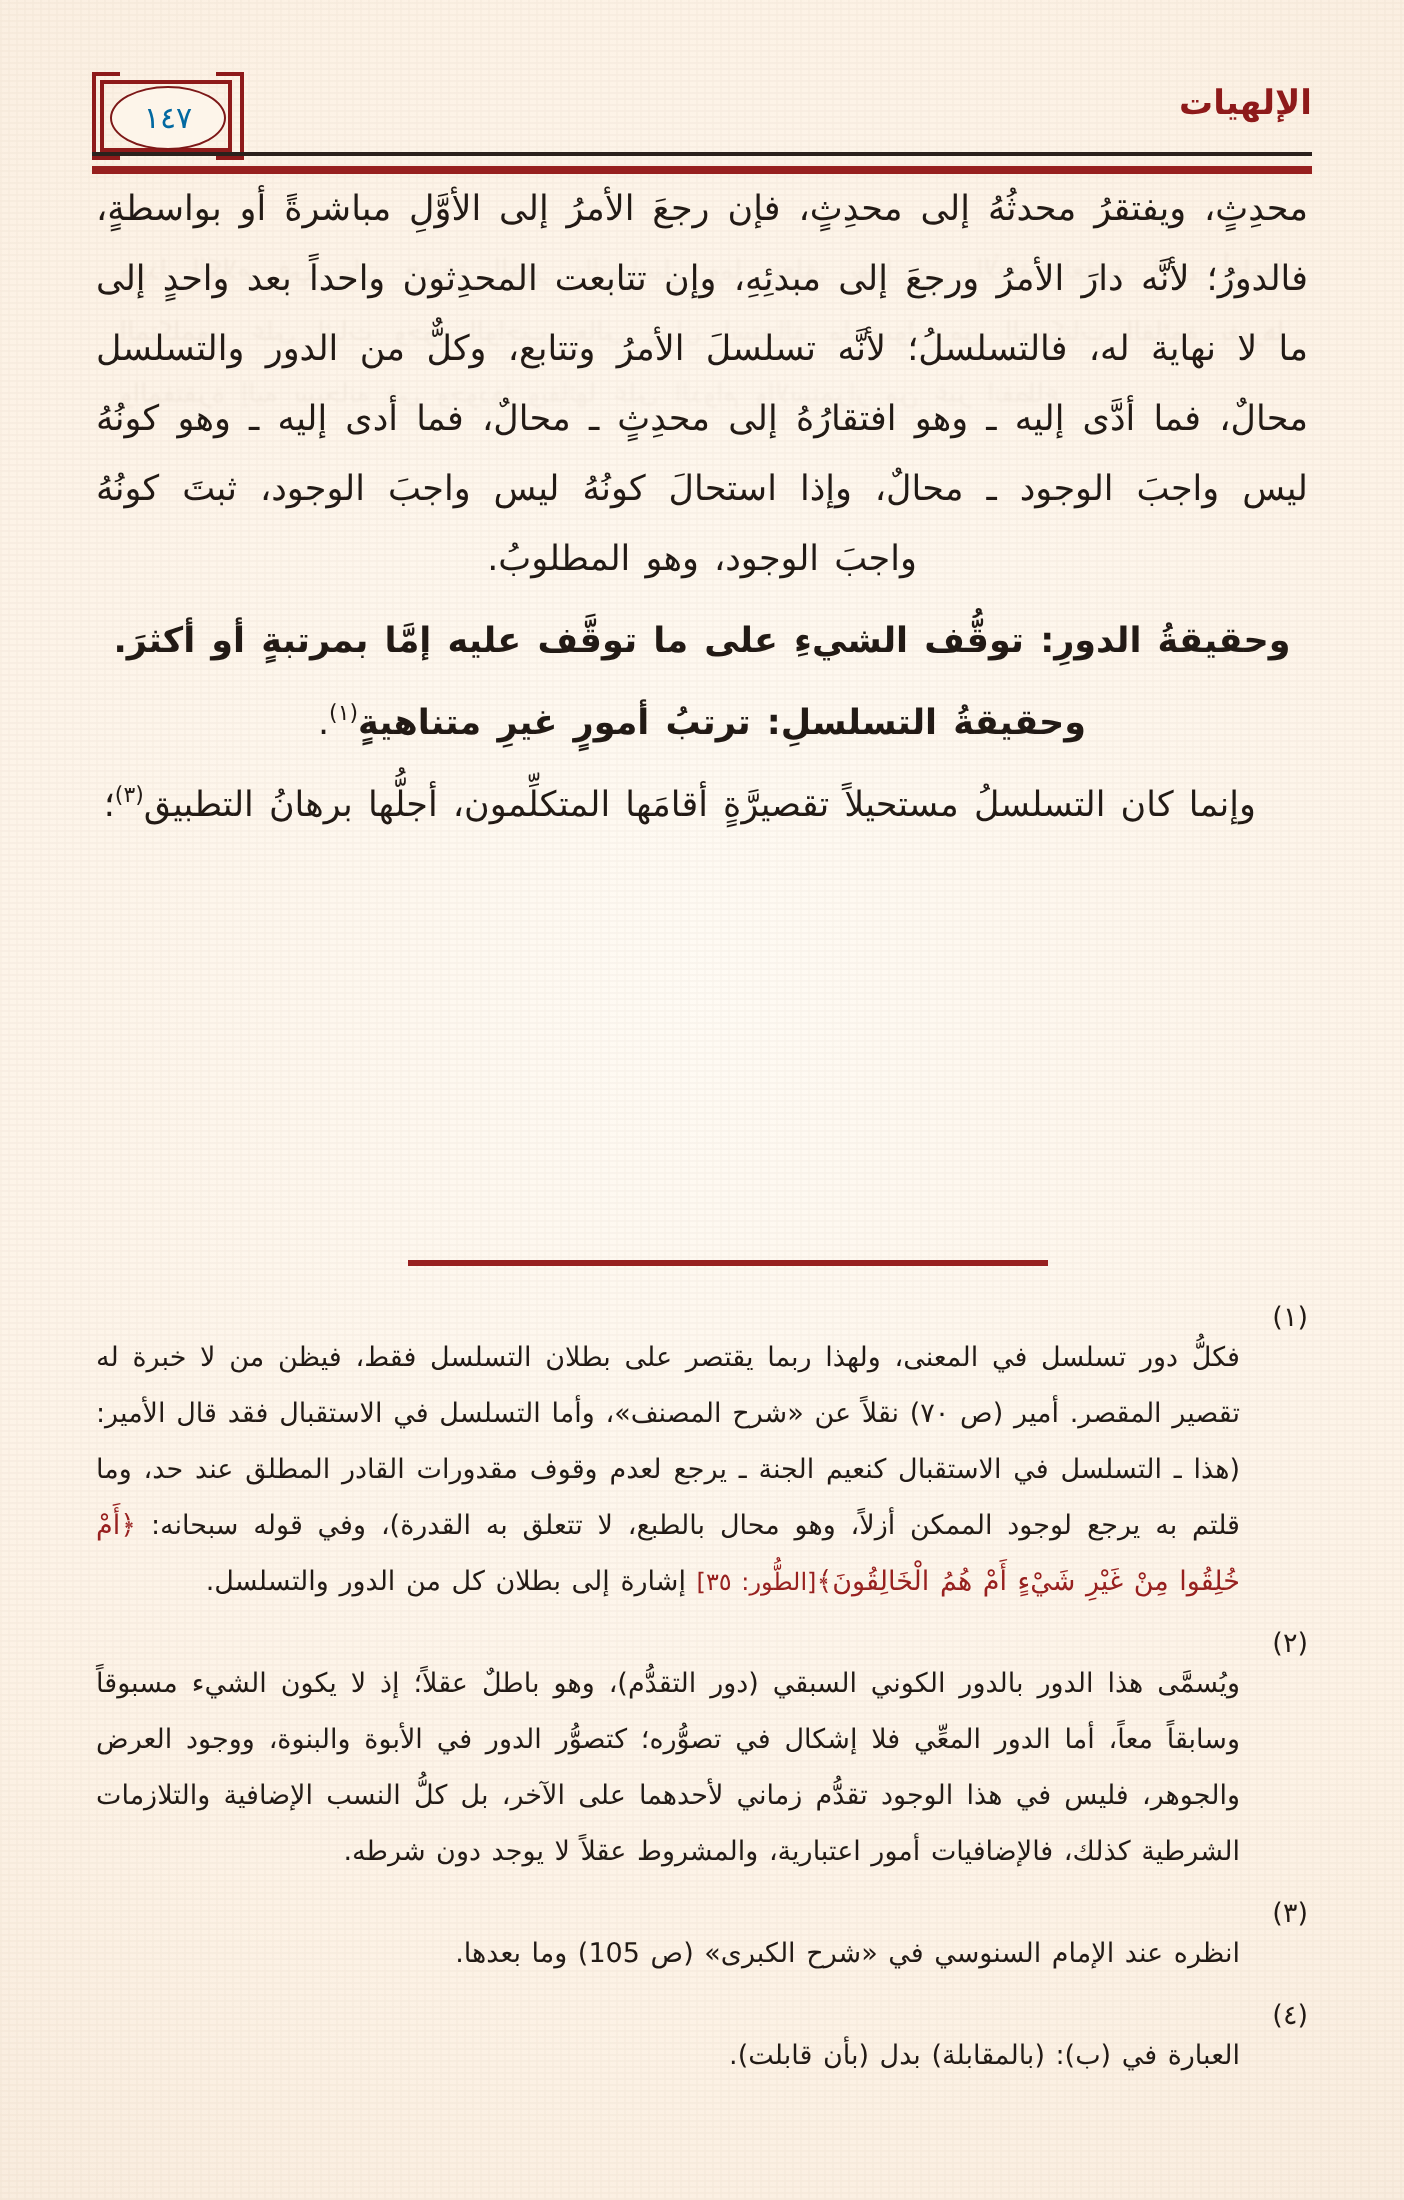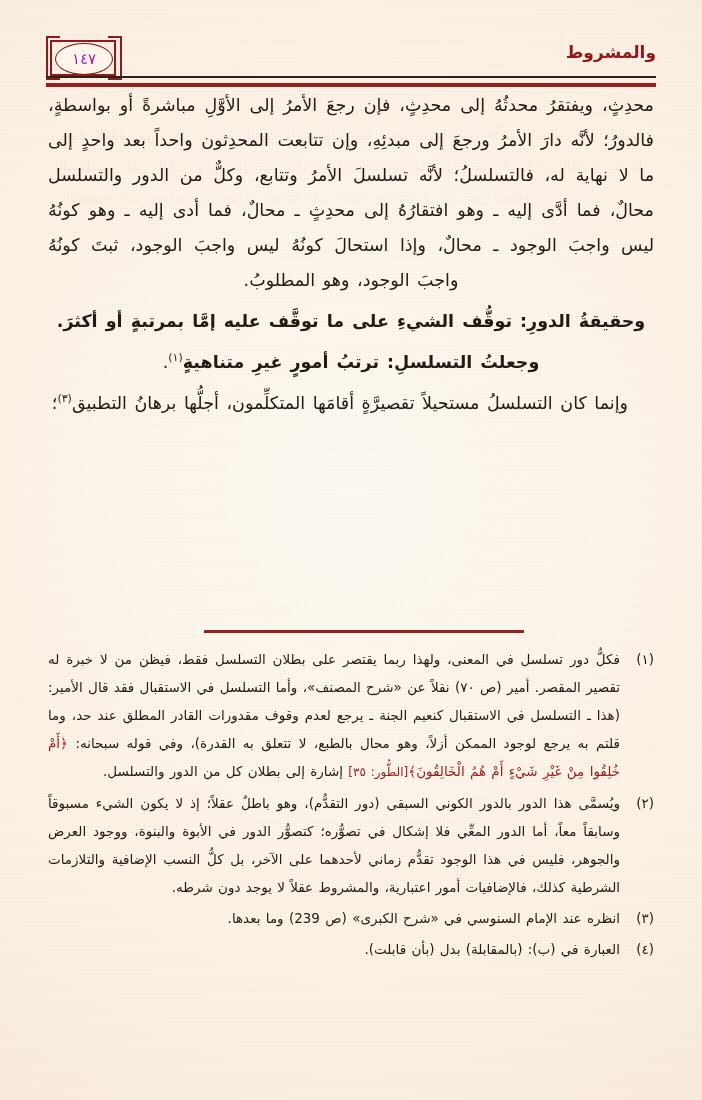--- a/index.html
+++ b/index.html
@@ -112,21 +112,21 @@
     width: 56px;
     height: 30px;
     border: 1.5px solid #7d1818;
     border-radius: 50%;
     background: #fdf5ea;
     display: flex;
     align-items: center;
     justify-content: center;
   }
   .folio .num {
-    color: #a21caf;
+    color: #0369a1;
     font-size: 15px;
     letter-spacing: 1px;
     line-height: 1;
   }
 
   .rule-thin {
     position: absolute;
     top: 76px;
     right: 46px;
     left: 46px;
@@ -203,20 +203,21 @@
     padding-left: 6px;
     box-sizing: border-box;
     font-size: 13.5px;
     line-height: 28px;
   }
   .fn-text {
     flex: 1 1 auto;
     text-align: justify;
     text-align-last: right;
     word-spacing: 1px;
+    margin-top: 20px;
   }
   .ayah {
     color: #97201f;
     font-weight: normal;
   }
   .ayah-ref {
     color: #97201f;
     font-size: 12px;
   }
 </style>
@@ -225,39 +226,39 @@
 
 <div class="paper-tint"></div>
 <div class="paper-grain"></div>
 <div class="bleed">
   وهذا الكلام في بيان حقيقة الدور والتسلسل وما يتعلق بهما من الأدلة العقلية التي أقامها المتكلمون على إثبات وجود الواجب تعالى وبيان استحالة ما سواه من الممكنات القائمة بغيرها والمفتقرة إليه سبحانه في وجودها وبقائها على الدوام والاستمرار من غير انقطاع
 </div>
 
 <div class="page">
 
   <div class="header">
-    <div class="running-title">والمشروط</div>
+    <div class="running-title">الإلهيات</div>
     <div class="folio">
       <div class="frame-notch-l"></div>
       <div class="frame-notch-r"></div>
       <div class="frame-outer"></div>
       <div class="oval">
         <span class="num">١٤٧</span>
       </div>
     </div>
   </div>
   <div class="rule-thin"></div>
   <div class="rule-thick"></div>
 
   <div class="body-col">
     <p class="para">محدِثٍ، ويفتقرُ محدثُهُ إلى محدِثٍ، فإن رجعَ الأمرُ إلى الأوَّلِ مباشرةً أو بواسطةٍ، فالدورُ؛ لأنَّه دارَ الأمرُ ورجعَ إلى مبدئِهِ، وإن تتابعت المحدِثون واحداً بعد واحدٍ إلى ما لا نهاية له، فالتسلسلُ؛ لأنَّه تسلسلَ الأمرُ وتتابع، وكلٌّ من الدور والتسلسل محالٌ، فما أدَّى إليه ـ وهو افتقارُهُ إلى محدِثٍ ـ محالٌ، فما أدى إليه ـ وهو كونُهُ ليس واجبَ الوجود ـ محالٌ، وإذا استحالَ كونُهُ ليس واجبَ الوجود، ثبتَ كونُهُ واجبَ الوجود، وهو المطلوبُ.</p>
 
     <div class="block-defs">
       <p class="para"><b>وحقيقةُ الدورِ: توقُّف الشيءِ على ما توقَّف عليه إمَّا بمرتبةٍ أو أكثرَ.</b></p>
-      <p class="para"><b>وجعلتُ التسلسلِ: ترتبُ أمورٍ غيرِ متناهيةٍ</b><sup class="fn">(١)</sup><span>.</span></p>
+      <p class="para"><b>وحقيقةُ التسلسلِ: ترتبُ أمورٍ غيرِ متناهيةٍ</b><sup class="fn">(١)</sup><span>.</span></p>
     </div>
 
 
     <p class="para indent"><span>وإنما كان التسلسلُ مستحيلاً تقصيرَّةٍ أقامَها المتكلِّمون، أجلُّها برهانُ التطبيق</span><sup class="fn">(٣)</sup><span>؛</span></p>
 
   </div>
 
   <div class="fn-rule"></div>
   <div class="footnotes">
 
@@ -268,21 +269,21 @@
       </div>
     </div>
 
     <div class="fn-item">
       <div class="fn-marker">(٢)</div>
       <div class="fn-text">ويُسمَّى هذا الدور بالدور الكوني السبقي (دور التقدُّم)، وهو باطلٌ عقلاً؛ إذ لا يكون الشيء مسبوقاً وسابقاً معاً، أما الدور المعِّي فلا إشكال في تصوُّره؛ كتصوُّر الدور في الأبوة والبنوة، ووجود العرض والجوهر، فليس في هذا الوجود تقدُّم زماني لأحدهما على الآخر، بل كلُّ النسب الإضافية والتلازمات الشرطية كذلك، فالإضافيات أمور اعتبارية، والمشروط عقلاً لا يوجد دون شرطه.</div>
     </div>
 
     <div class="fn-item">
       <div class="fn-marker">(٣)</div>
-      <div class="fn-text">انظره عند الإمام السنوسي في «شرح الكبرى» (ص 239) وما بعدها.</div>
+      <div class="fn-text">انظره عند الإمام السنوسي في «شرح الكبرى» (ص 105) وما بعدها.</div>
     </div>
 
     <div class="fn-item">
       <div class="fn-marker">(٤)</div>
       <div class="fn-text">العبارة في (ب): (بالمقابلة) بدل (بأن قابلت).</div>
     </div>
 
   </div>
 </div>
 

